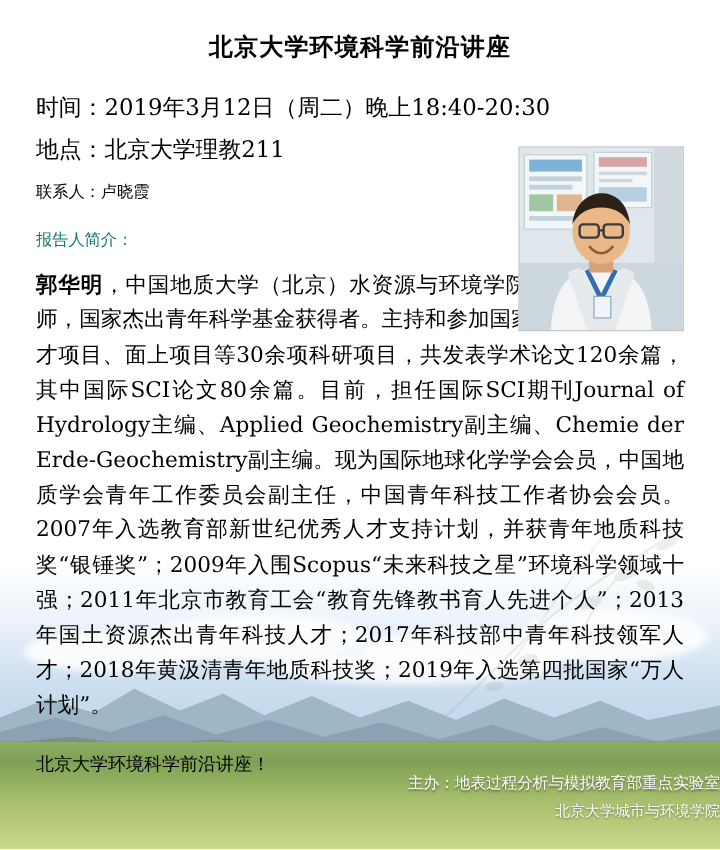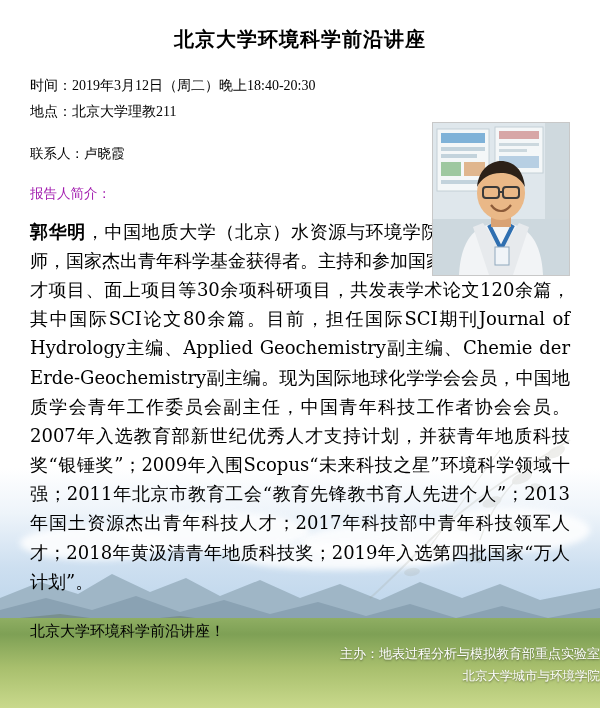--- a/index.html
+++ b/index.html
@@ -96,34 +96,33 @@
 
   .subject-block {
     margin-top: 28px;
     font-size: 17px;
     line-height: 1.75;
     color: #000;
   }
 
   .meta-block {
     margin-top: 20px;
-    font-size: 14px;
+    font-size: 19px;
     line-height: 1.85;
     color: #000;
-    font-family: Liberation Serif, serif;
   }
   .contact-block {
-    margin-top: 20px;
+    margin-top: 8px;
     font-size: 13.5px;
     color: #000;
   }
   .bio-head {
     margin-top: 22px;
     font-size: 13.5px;
-    color: #a21caf;
+    color: #0f766e;
   }
 
   .photo {
     position: absolute;
     right: 30px;
     top: 122px;
     width: 136px;
     height: 152px;
     border: 1px solid #c8c8c8;
     overflow: hidden;

